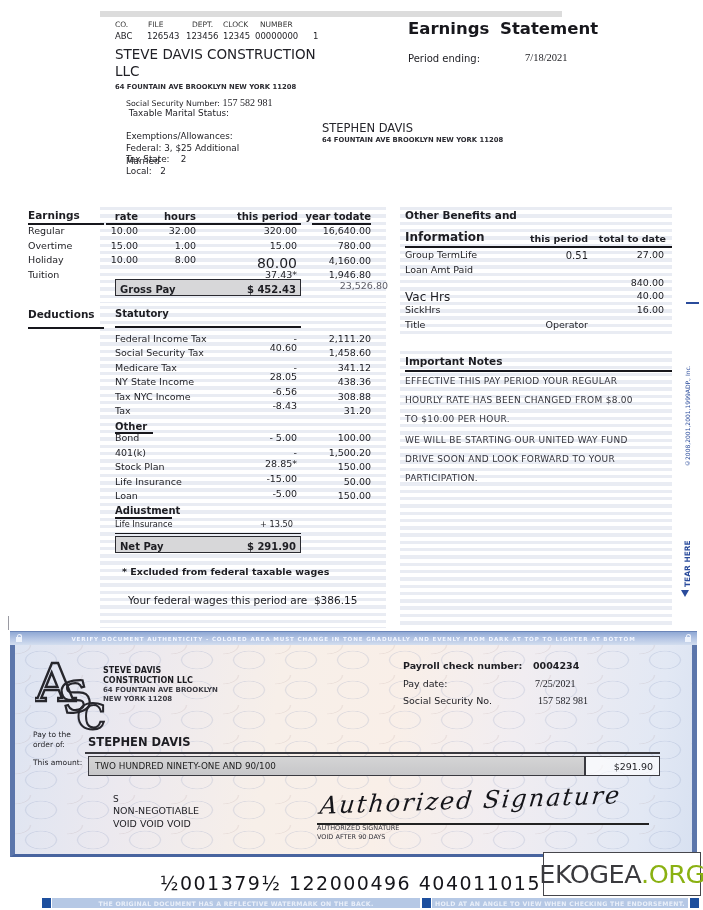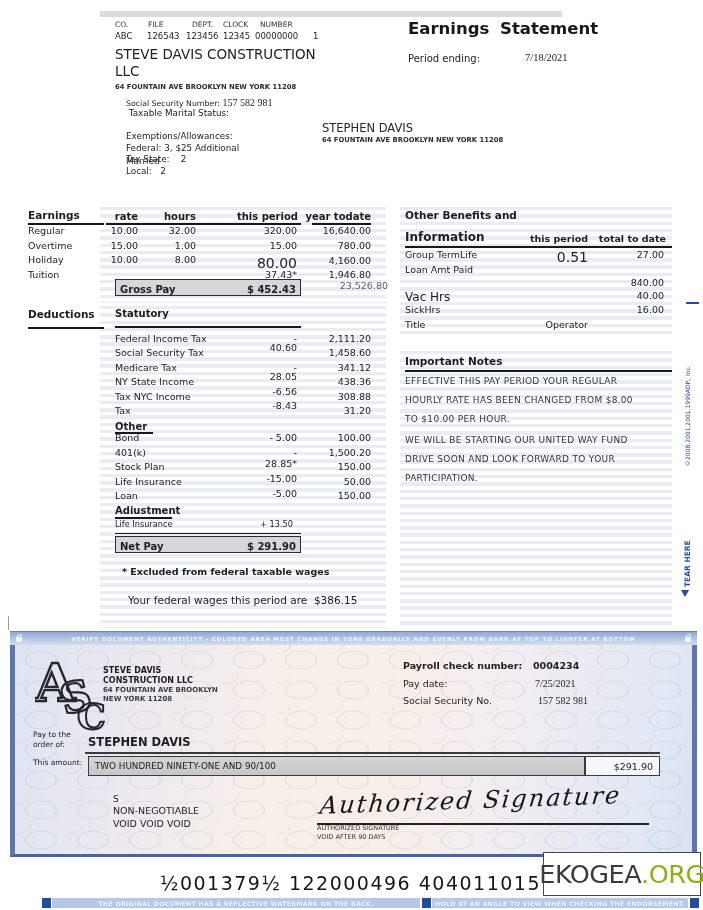--- a/index.html
+++ b/index.html
@@ -189,21 +189,21 @@
   <div class="t b" style="left:122px;top:567px;font-size:9.5px;">* Excluded from federal taxable wages</div>
   <div class="t" style="left:128px;top:595px;font-size:10.5px;">Your federal wages this period are  $386.15</div>
 
   <div class="t b" style="left:405px;top:210px;font-size:10.5px;">Other Benefits and</div>
   <div class="t b" style="left:405px;top:231px;font-size:12px;">Information</div>
   <div class="t b r" style="left:518px;top:234px;width:70px;font-size:9.5px;">this period</div>
   <div class="t b r" style="left:596px;top:234px;width:70px;font-size:9.5px;">total to date</div>
   <div class="ln" style="left:405px;top:246px;width:267px;height:2px;"></div>
 
   <div class="t" style="left:405px;top:250px;font-size:9.5px;">Group TermLife</div>
-  <div class="t r" style="left:518px;top:250px;width:70px;font-size:14px;">0.51</div>
+  <div class="t r" style="left:518px;top:250px;width:70px;font-size:10px;">0.51</div>
   <div class="t r" style="left:594px;top:250px;width:70px;font-size:9.5px;">27.00</div>
 
   <div class="t" style="left:405px;top:264.5px;font-size:9.5px;">Loan Amt Paid</div>
   <div class="t r" style="left:594px;top:264.5px;width:70px;font-size:9.5px;margin-top:13px;">840.00</div>
 
   <div class="t" style="left:405px;top:290.5px;font-size:12px;">Vac Hrs</div>
   <div class="t r" style="left:594px;top:290.5px;width:70px;font-size:9.5px;">40.00</div>
 
   <div class="t" style="left:405px;top:305px;font-size:9.5px;">SickHrs</div>
   <div class="t r" style="left:594px;top:305px;width:70px;font-size:9.5px;">16.00</div>

